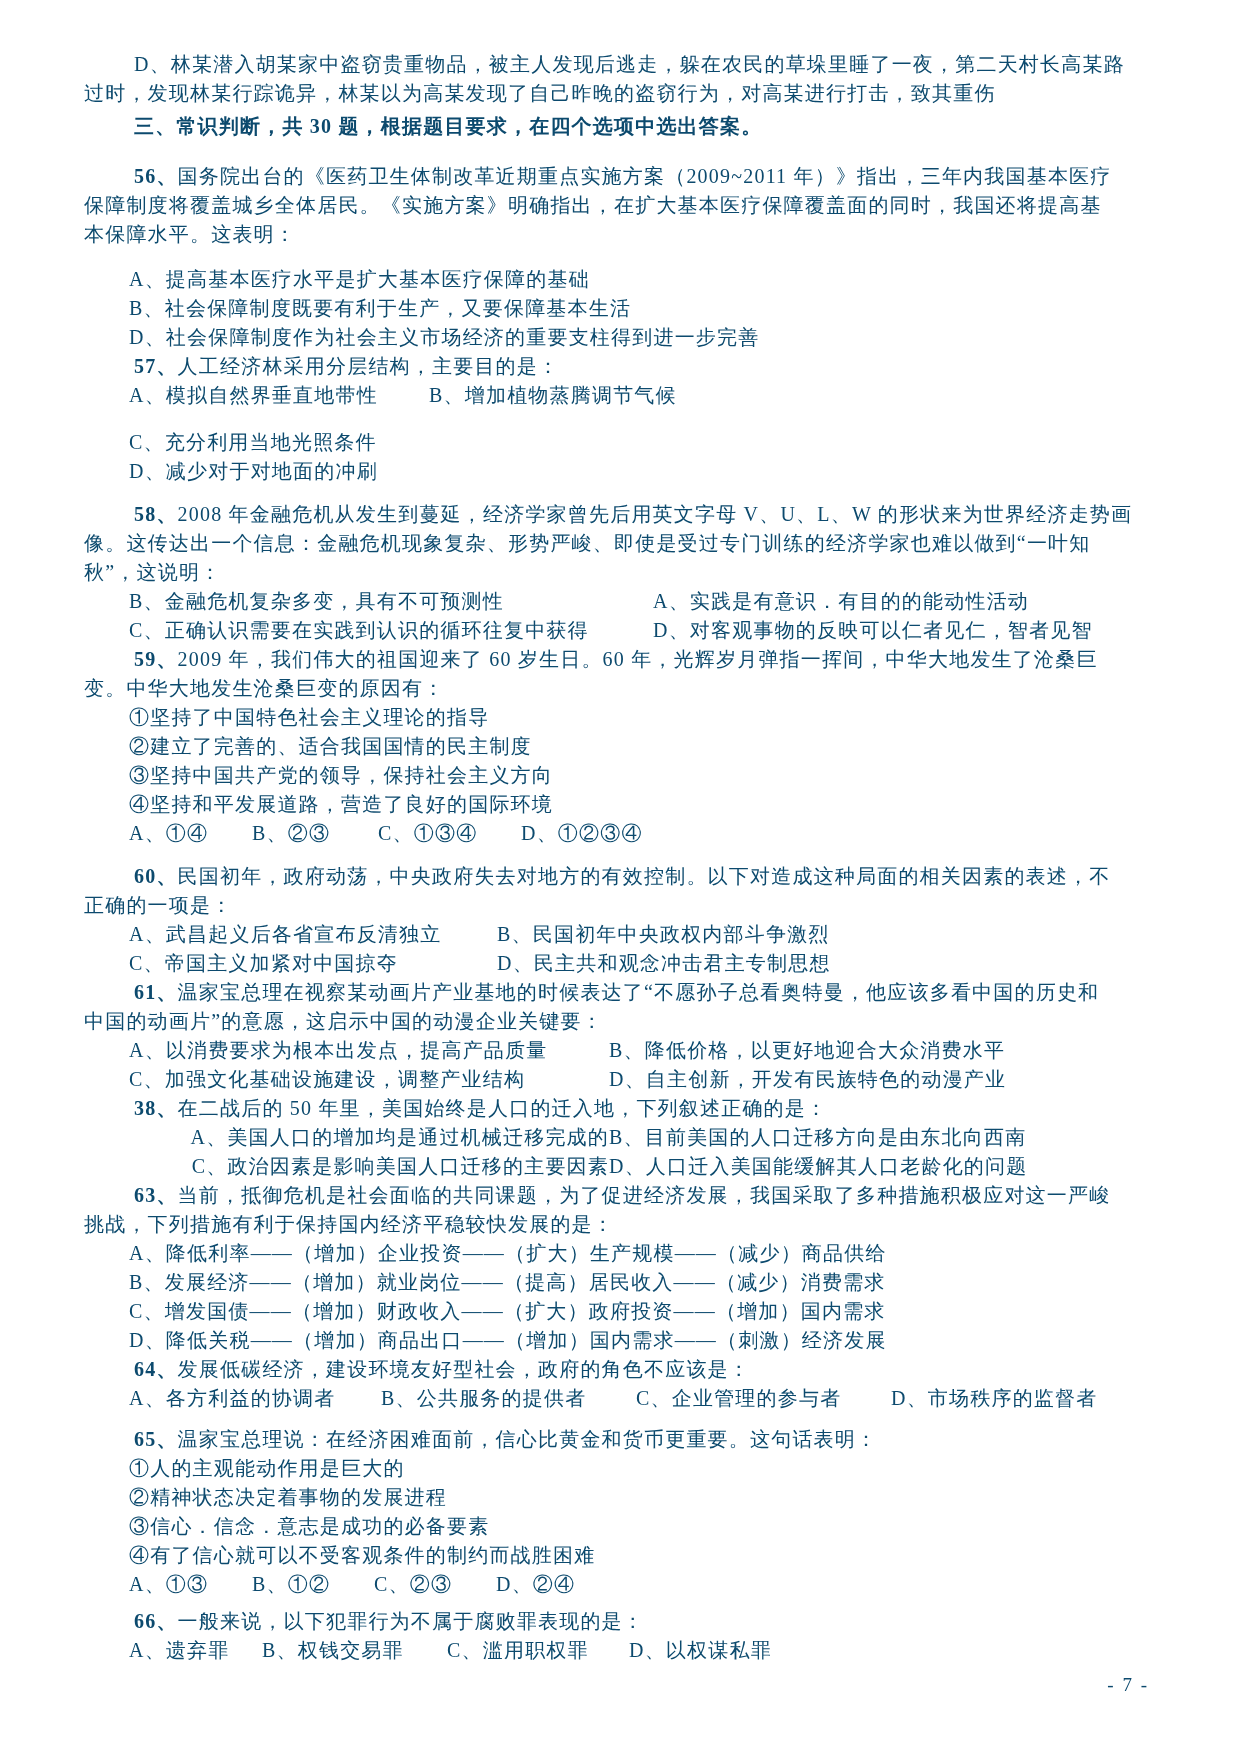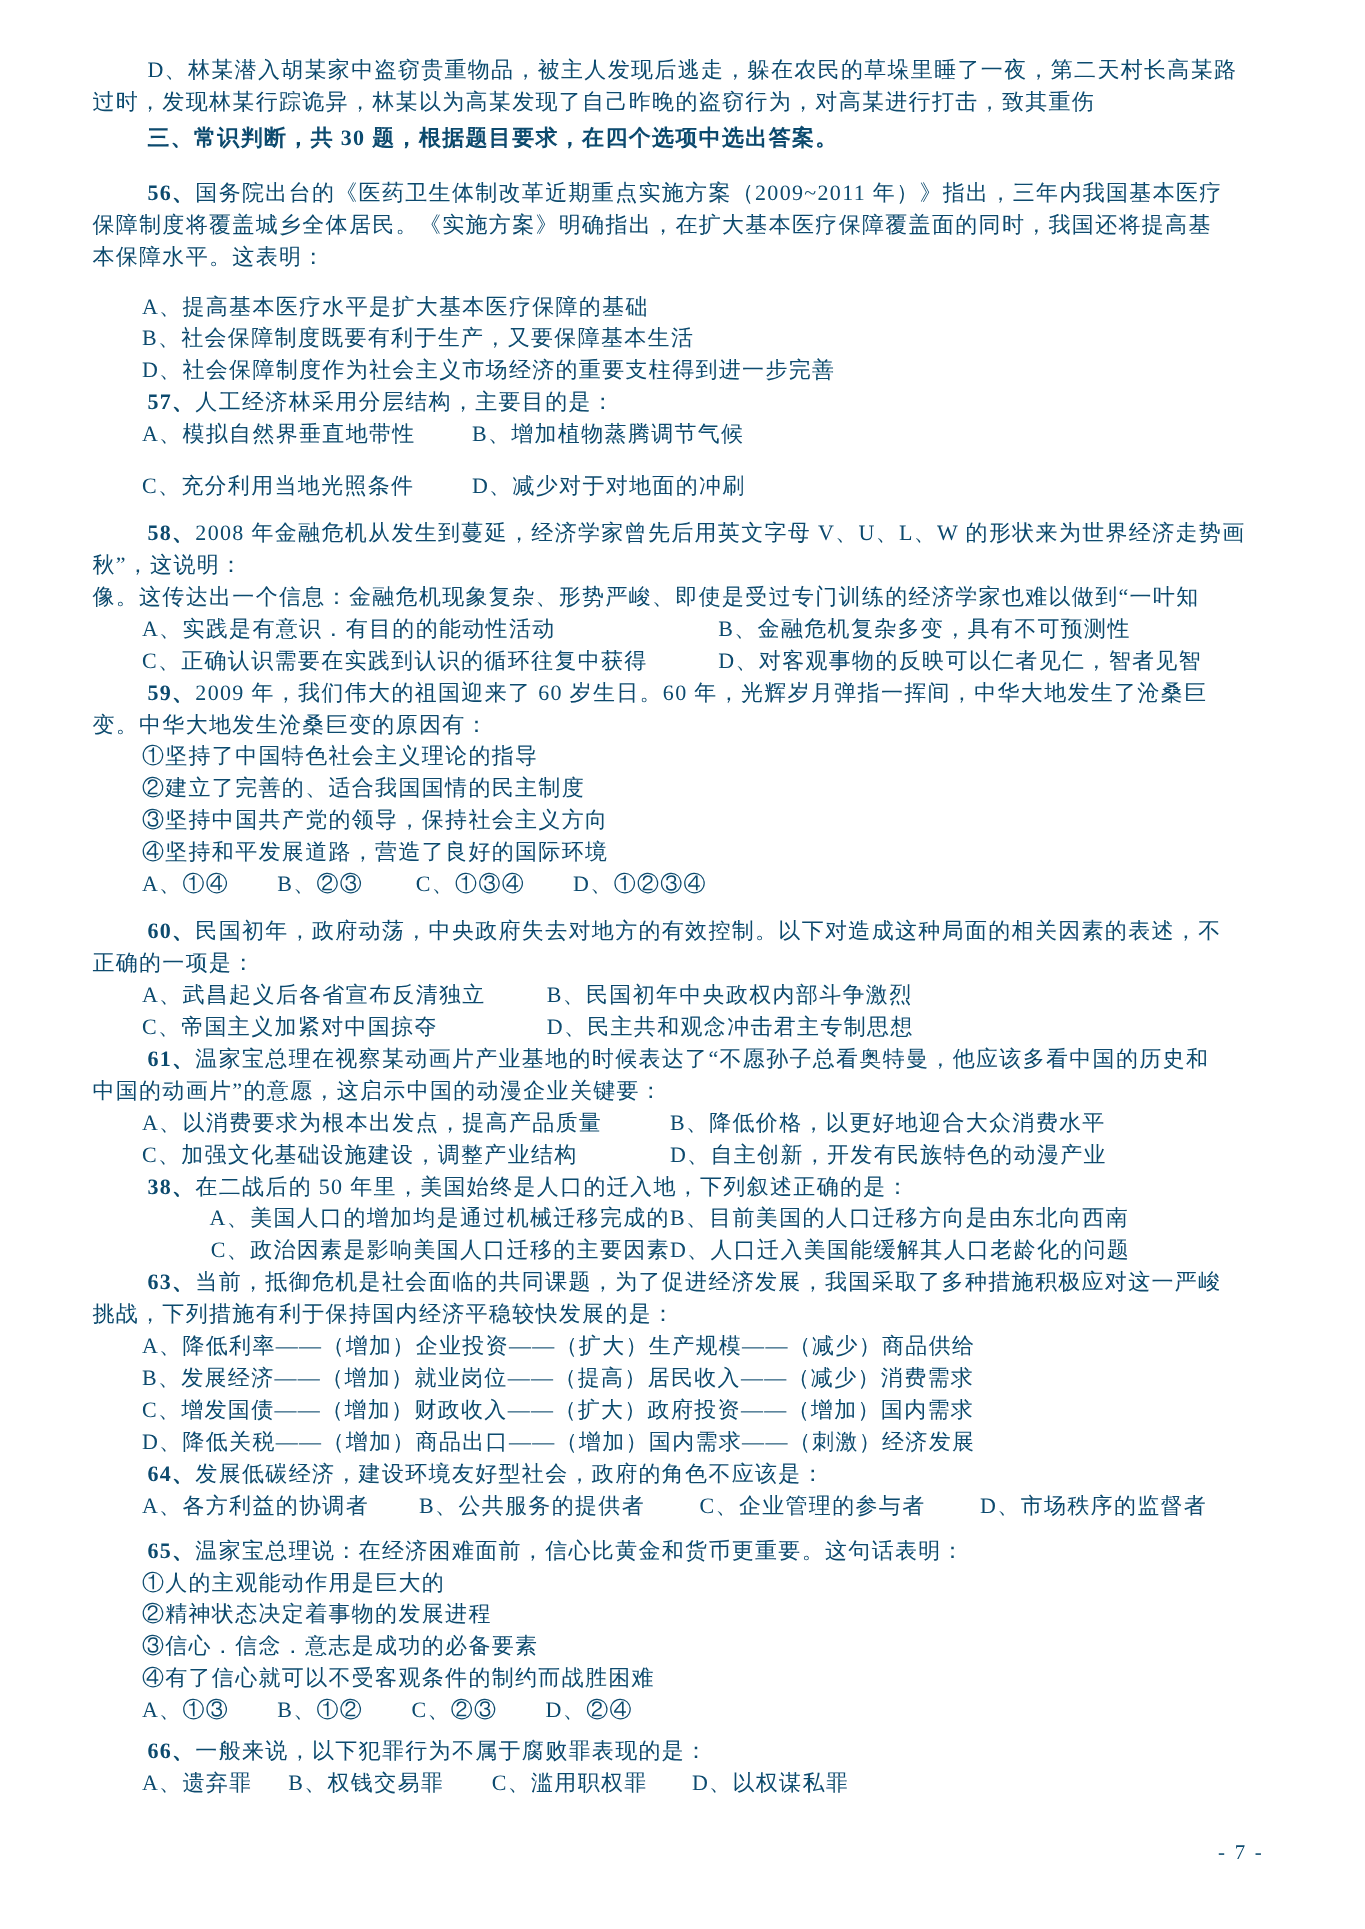--- a/index.html
+++ b/index.html
@@ -23,21 +23,21 @@
   .ln { line-height: 29px; min-height: 29px; white-space: nowrap; }
   .indent { padding-left: 50px; }
   .opt { padding-left: 45px; }
   .heading { font-weight: bold; }
   .qnum { font-weight: bold; }
   .mt4  { margin-top: 4px; }
   .mt8  { margin-top: 8px; }
   .mt12 { margin-top: 12px; }
   .mt14 { margin-top: 14px; }
   .mt16 { margin-top: 16px; font-family: Liberation Serif, serif; }
-  .mt18 { margin-top: 18px; }
+  .mt18 { margin-top: 18px; flex-direction: column; }
   .mt21 { margin-top: 21px; }
   .row { display: flex; }
   .row span { display: inline-block; }
   .c57 span:nth-child(1) { width: 300px; }
   .c58 span:nth-child(1) { width: 524px; }
   .c60 span:nth-child(1) { width: 368px; }
   .c61 span:nth-child(1) { width: 480px; }
   .c62 span:nth-child(1) { width: 480px; text-align: right; }
   .g59 span:nth-child(1) { width: 123px; }
   .g59 span:nth-child(2) { width: 126px; }
@@ -81,25 +81,25 @@
     <div class="ln opt row c57">
         <span>A、模拟自然界垂直地带性</span>
         <span>B、增加植物蒸腾调节气候</span>
       </div>
     <div class="ln opt row c57 mt18">
         <span>C、充分利用当地光照条件</span>
         <span>D、减少对于对地面的冲刷</span>
       </div>
 
     <div class="ln indent mt14"><span class="qnum">58、</span><span>2008 年金融危机从发生到蔓延，经济学家曾先后用英文字母 V、U、L、W 的形状来为世界经济走势画</span></div>
+    <div class="ln">像。这传达出一个信息：金融危机现象复杂、形势严峻、即使是受过专门训练的经济学家也难以做到“一叶知</div>
     <div class="ln">秋”，这说明：</div>
-    <div class="ln">像。这传达出一个信息：金融危机现象复杂、形势严峻、即使是受过专门训练的经济学家也难以做到“一叶知</div>
     <div class="ln opt row c58">
+        <span>B、金融危机复杂多变，具有不可预测性</span>
         <span>A、实践是有意识．有目的的能动性活动</span>
-        <span>B、金融危机复杂多变，具有不可预测性</span>
       </div>
     <div class="ln opt row c58">
         <span>C、正确认识需要在实践到认识的循环往复中获得</span>
         <span>D、对客观事物的反映可以仁者见仁，智者见智</span>
       </div>
 
     <div class="ln indent"><span class="qnum">59、</span><span>2009 年，我们伟大的祖国迎来了 60 岁生日。60 年，光辉岁月弹指一挥间，中华大地发生了沧桑巨</span></div>
     <div class="ln">变。中华大地发生沧桑巨变的原因有：</div>
     <div class="ln opt">①坚持了中国特色社会主义理论的指导</div>
     <div class="ln opt">②建立了完善的、适合我国国情的民主制度</div>

